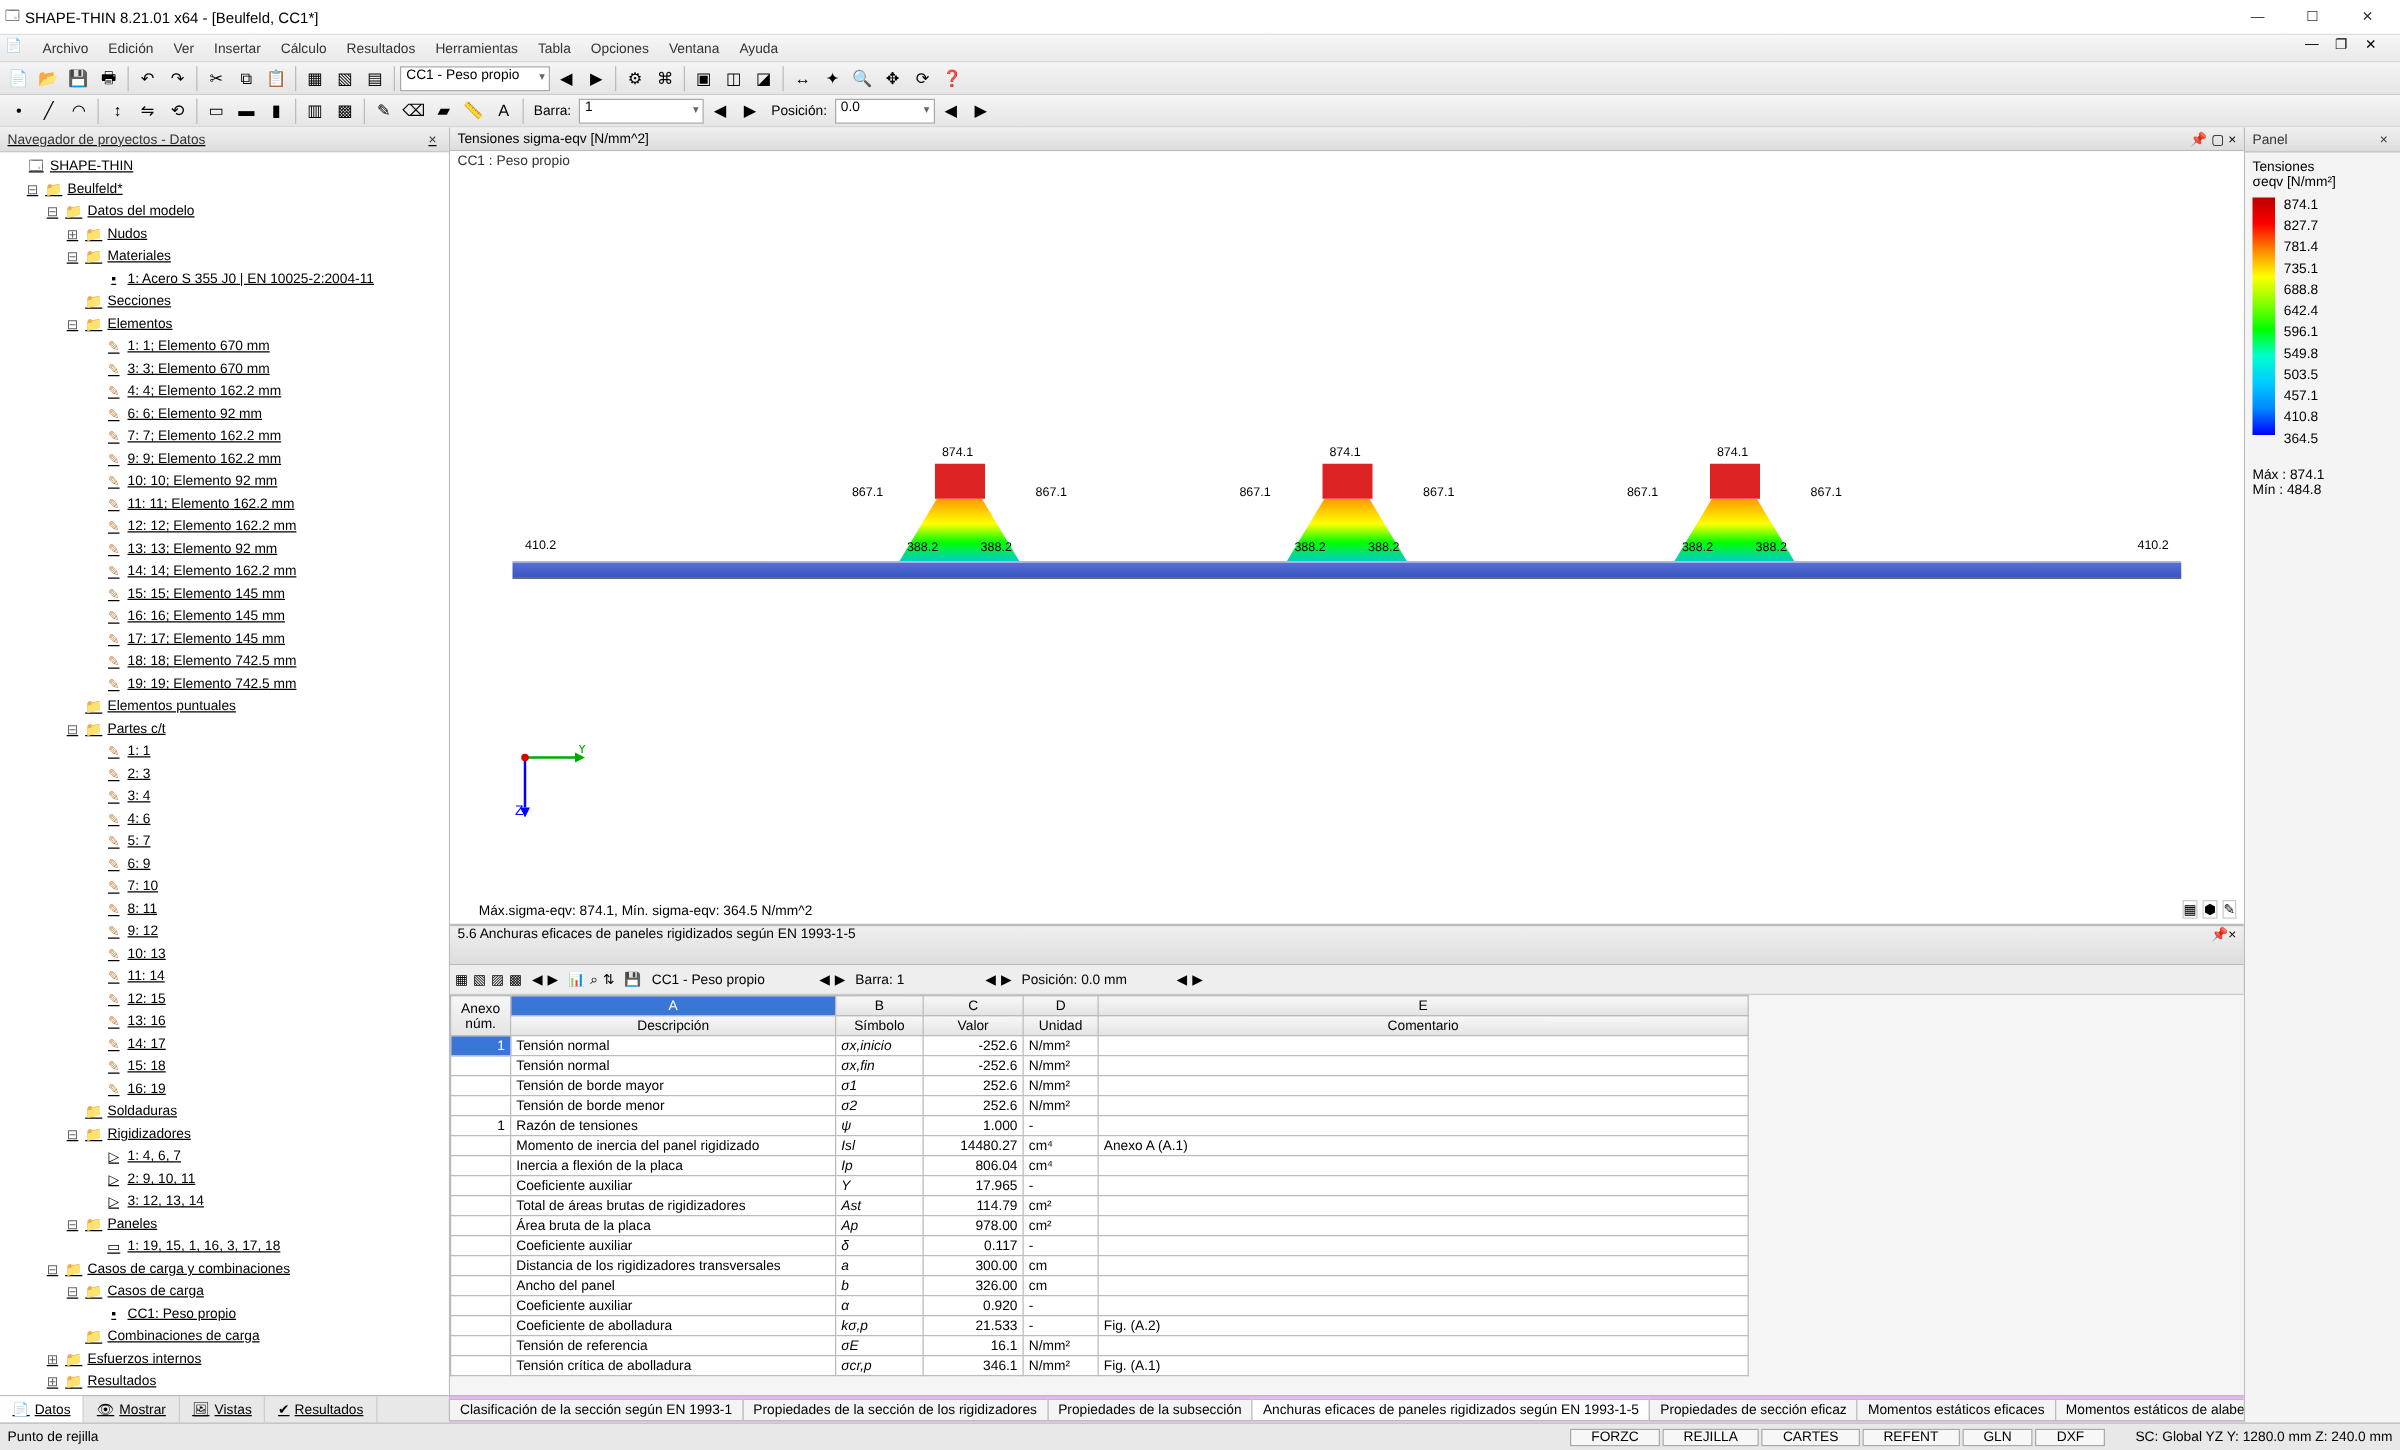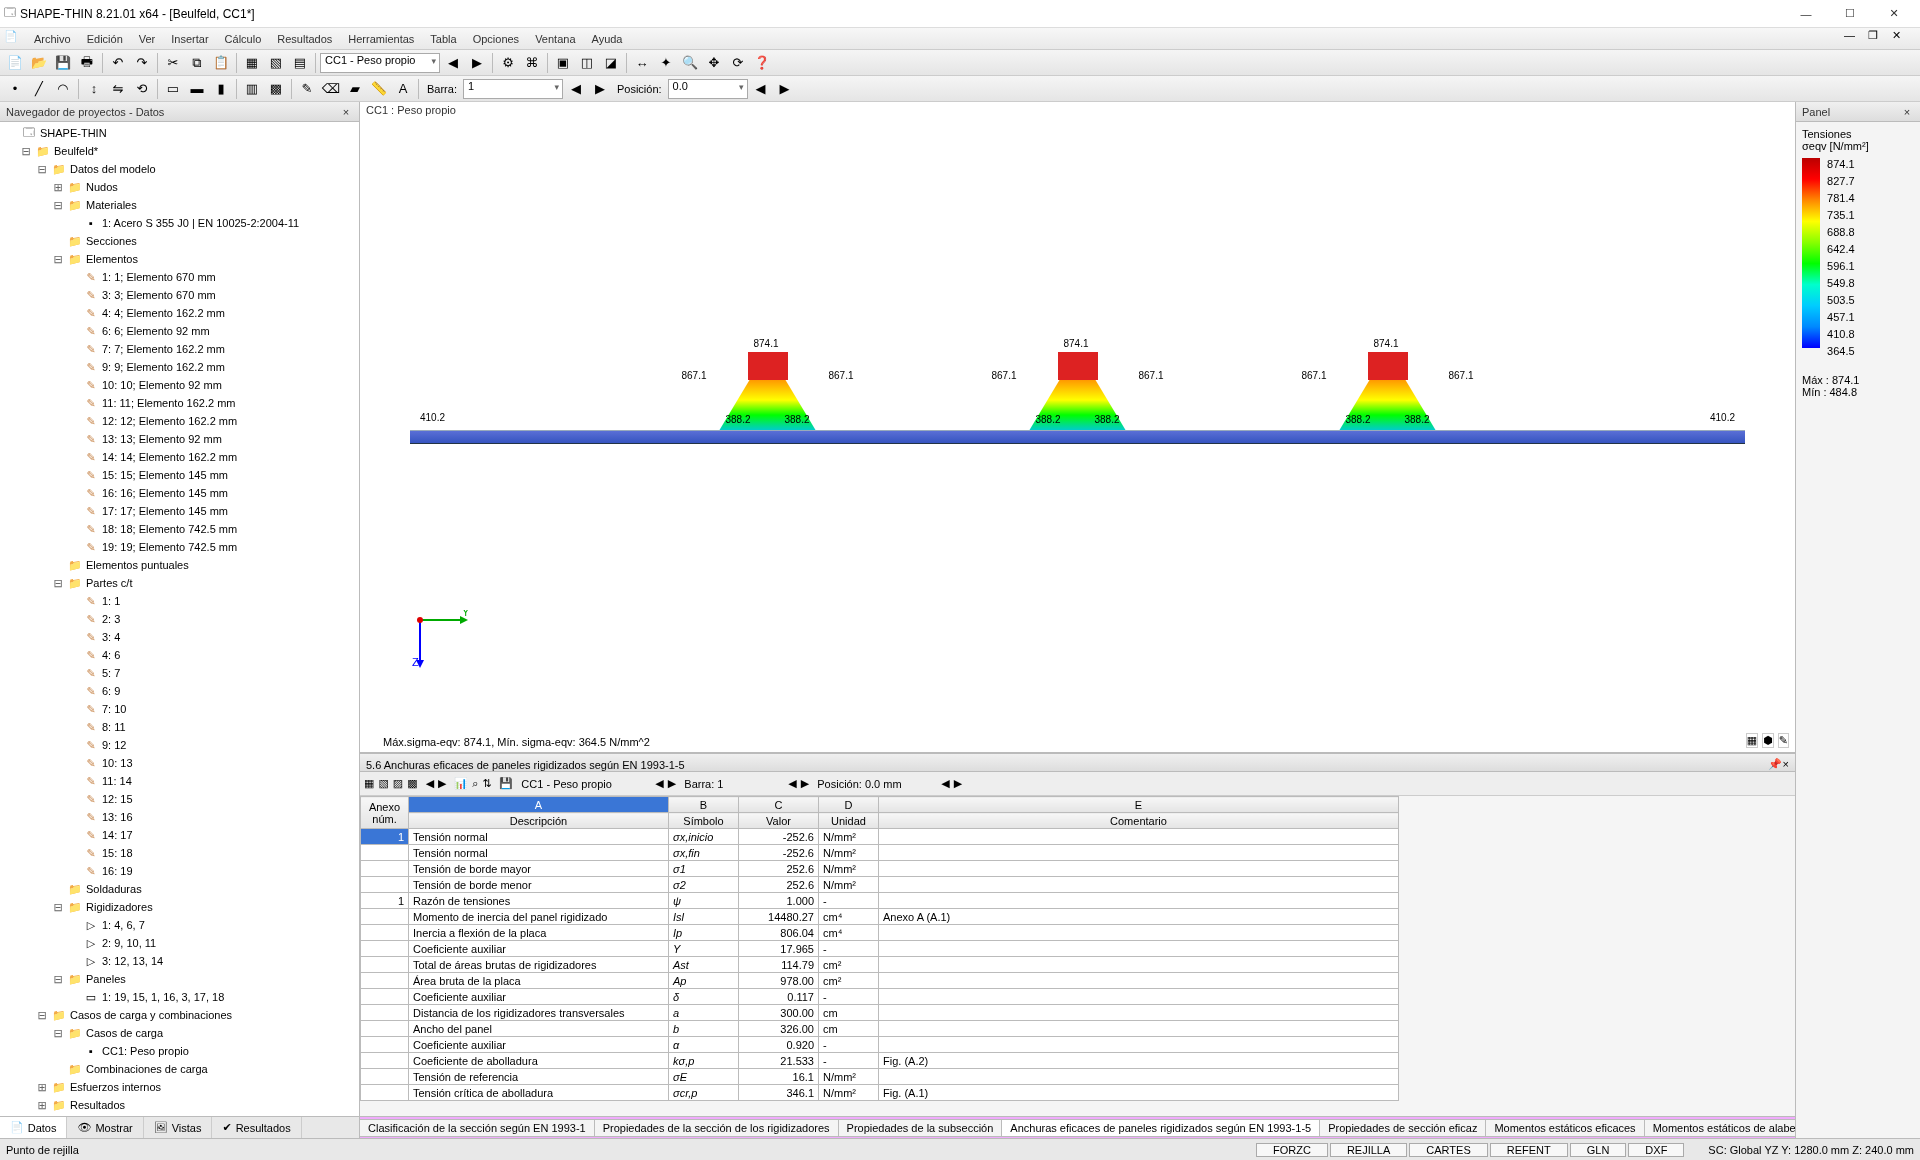--- a/index.html
+++ b/index.html
@@ -9,21 +9,21 @@
 .titlebar .winbtn { width:44px; height:28px; display:flex; align-items:center; justify-content:center; color:#333;}
 .menubar { height:22px; background:linear-gradient(#f7f7f7,#e9e9e9); display:flex; align-items:center; padding:0 4px; border-bottom:1px solid #ccc;}
 .menubar .icon { width:18px; height:18px; margin-right:4px;}
 .menubar .mitem { padding:2px 8px; color:#333;}
 .toolbar { height:26px; background:linear-gradient(#f5f5f5,#e5e5e5); border-bottom:1px solid #ccc; display:flex; align-items:center; padding:0 4px; gap:2px;}
 .toolbar .tbtn { width:22px; height:22px; display:flex; align-items:center; justify-content:center; border:1px solid transparent; font-size:13px;}
 .toolbar .sep { width:1px; height:20px; background:#bbb; margin:0 2px;}
 .toolbar .combo { height:20px; border:1px solid #aaa; background:#fff; padding:0 16px 0 4px; font-size:11px; position:relative; min-width:120px;}
 .toolbar .combo::after{content:"▾"; position:absolute; right:3px; top:2px; font-size:9px; color:#666;}
 .layout { flex:1; display:flex; min-height:0;}
-.navpanel { width:360px; background:#f7f7f7; border-right:1px solid #bbb; display:flex; flex-direction:column;}
+.navpanel { width:360px; background:#f7f7f7; border-right:1px solid #bbb; display:flex; flex-direction:column;text-decoration:underline;}
 .panel-header { height:20px; background:linear-gradient(#f0f0f0,#ddd); border-bottom:1px solid #bbb; display:flex; align-items:center; padding:0 6px; font-size:11px; color:#333; justify-content:space-between;}
 .panel-header .close-x { width:14px; text-align:center;}
 .tree { flex:1; overflow:auto; background:#fff; padding:2px 0;}
 .tree-node { display:flex; align-items:center; height:18px; padding-left:6px; cursor:default; white-space:nowrap;}
 .tree-node .exp { width:12px; text-align:center; color:#666;}
 .tree-node .ticon { width:16px; margin:0 3px; text-align:center;}
 .tree-node.indent1 { padding-left:20px;}
 .tree-node.indent2 { padding-left:36px;}
 .tree-node.indent3 { padding-left:52px;}
 .tree-node.indent4 { padding-left:68px;}
@@ -38,21 +38,21 @@
 .block { position:relative; width:120px;}
 .block .top { height:28px; background:#d22; width:40px; margin:0 auto;}
 .block .fan { height:50px; background:linear-gradient(to bottom,#f90,#ff0 40%,#0f0 70%,#0cc); clip-path:polygon(10% 100%,35% 0,65% 0,90% 100%);}
 .beam { position:absolute; top:328px; left:50px; right:50px; height:14px; background:linear-gradient(#5a6fd6,#3654c0); border-top:1px solid #9ab; border-bottom:1px solid #234;}
 .beam-label { position:absolute; font-size:10px; color:#000;}
 .axis { position:absolute; left:50px; bottom:80px;}
 .axis svg text { font-size:11px;}
 .vp-footer { position:absolute; left:23px; bottom:4px; font-size:11px;}
 .vp-corner { position:absolute; right:6px; bottom:4px; display:flex; gap:4px;}
 .vp-corner .tbtn { border:1px solid #ccc;}
-.bottom-hdr { height:19px; background:linear-gradient(#f0f0f0,#ddd); border-top:1px solid #bbb; border-bottom:1px solid #bbb; display:flex; align-items:flex-end; padding:0 6px; justify-content:space-between;}
+.bottom-hdr { height:32px; background:linear-gradient(#f0f0f0,#ddd); border-top:1px solid #bbb; border-bottom:1px solid #bbb; display:flex; align-items:flex-start; padding:0 6px; justify-content:space-between;}
 .bottom-tool { height:24px; background:#eee; border-bottom:1px solid #ccc; display:flex; align-items:center; padding:0 4px; gap:4px;}
 .tablewrap { flex:0 0 auto; height:320px; overflow:auto; background:#f5f5f5; position:relative;}
 table { border-collapse:collapse; background:#fff;}
 th,td { border:1px solid #bbb; padding:1px 4px; font-size:11px; height:16px;}
 th { background:linear-gradient(#f7f7f7,#e4e4e4); font-weight:normal;}
 th.colA{background:#3a76d6;color:#fff;}
 td.num { text-align:right;}
 td.sym { font-style:italic;}
 .tabstrip { height:22px; background:#f0abfc; border-top:1px solid #bbb; display:flex; align-items:center;}
 .tabstrip .btab { padding:2px 8px; border:1px solid #bbb; background:#f4f4f4; margin-left:-1px; white-space:nowrap;}
@@ -456,20 +456,26 @@
       </div>
     <div class="nav-tabs">
       <div class="ntab active">📄<span>Datos</span></div>
       <div class="ntab">👁<span>Mostrar</span></div>
       <div class="ntab">🖼<span>Vistas</span></div>
       <div class="ntab">✔<span>Resultados</span></div>
     </div>
   </div>
 
   <div class="center">
+    <div class="viewport-hdr">
+      <span>Tensiones sigma-eqv [N/mm^2]</span>
+      <span><span class="tbtn" style="width:16px;height:16px">📌</span>
+      <span class="tbtn" style="width:16px;height:16px">▢</span>
+      <span class="tbtn" style="width:16px;height:16px">×</span></span>
+    </div>
     <div class="viewport">
       <div class="vp-title">CC1 : Peso propio</div>
       <div class="beam"></div>
       <div class="beam-label" style="top:310px;left:60px">410.2</div>
       <div class="beam-label" style="top:310px;right:60px">410.2</div>
       <div class="vp-stress">
         <div class="block">
             <div class="beam-label" style="top:-14px;left:46px">874.1</div>
             <div class="top"></div>
             <div class="fan"></div>

